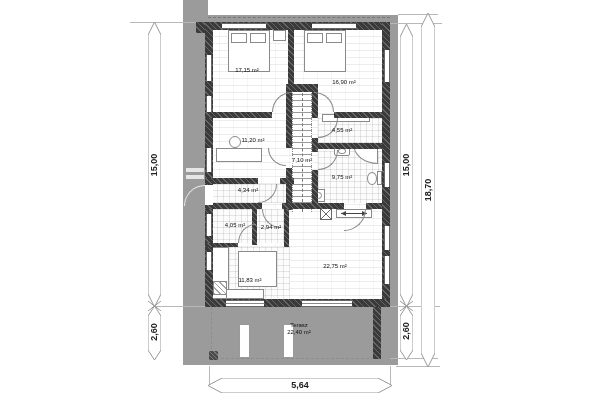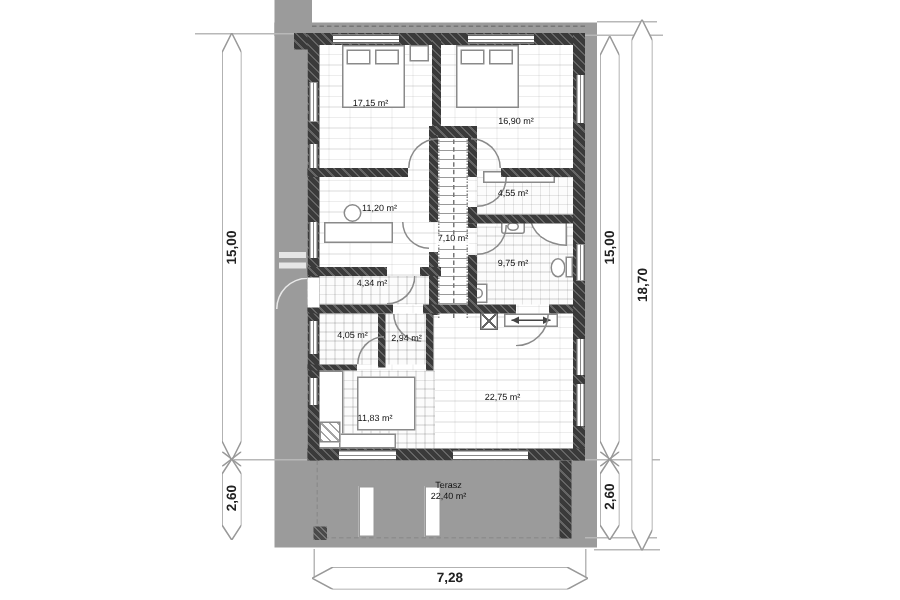--- a/index.html
+++ b/index.html
@@ -213,15 +213,15 @@
   </svg>
   <svg class="dimsvg" style="left:208px;top:378px;" width="184" height="15">
     <path d="M0,7.5 L14,0 L170,0 L184,7.5 L170,15 L14,15 Z" fill="#fff" stroke="#999" stroke-width="1"></path>
   </svg>
 
   <span class="dim-label vlabel" style="left:154px;top:165px;">15,00</span>
   <span class="dim-label vlabel" style="left:154px;top:332px;">2,60</span>
   <span class="dim-label vlabel" style="left:406px;top:165px;">15,00</span>
   <span class="dim-label vlabel" style="left:406px;top:331px;">2,60</span>
   <span class="dim-label vlabel" style="left:428px;top:190px;">18,70</span>
-  <span class="dim-label hlabel" style="left:300px;top:385px;">7,28</span>
+  <span class="dim-label hlabel" style="left:300px;top:385px;">5,64</span>
 
 </div>
 
 </body></html>

